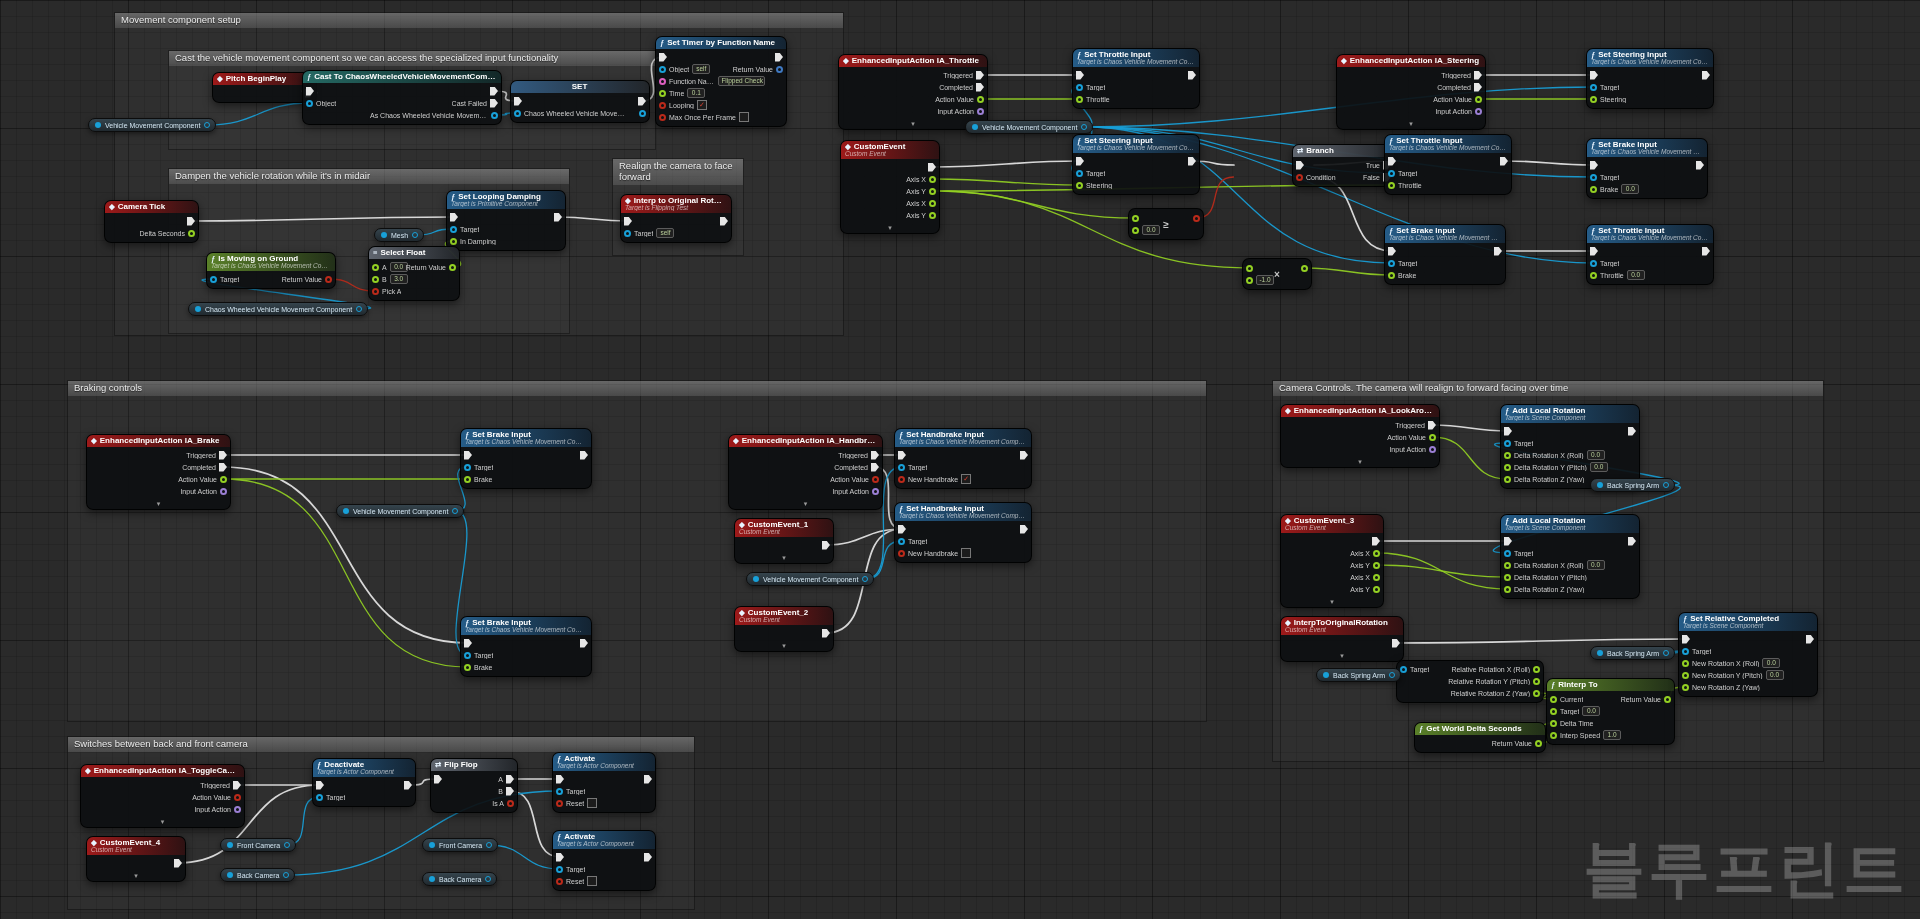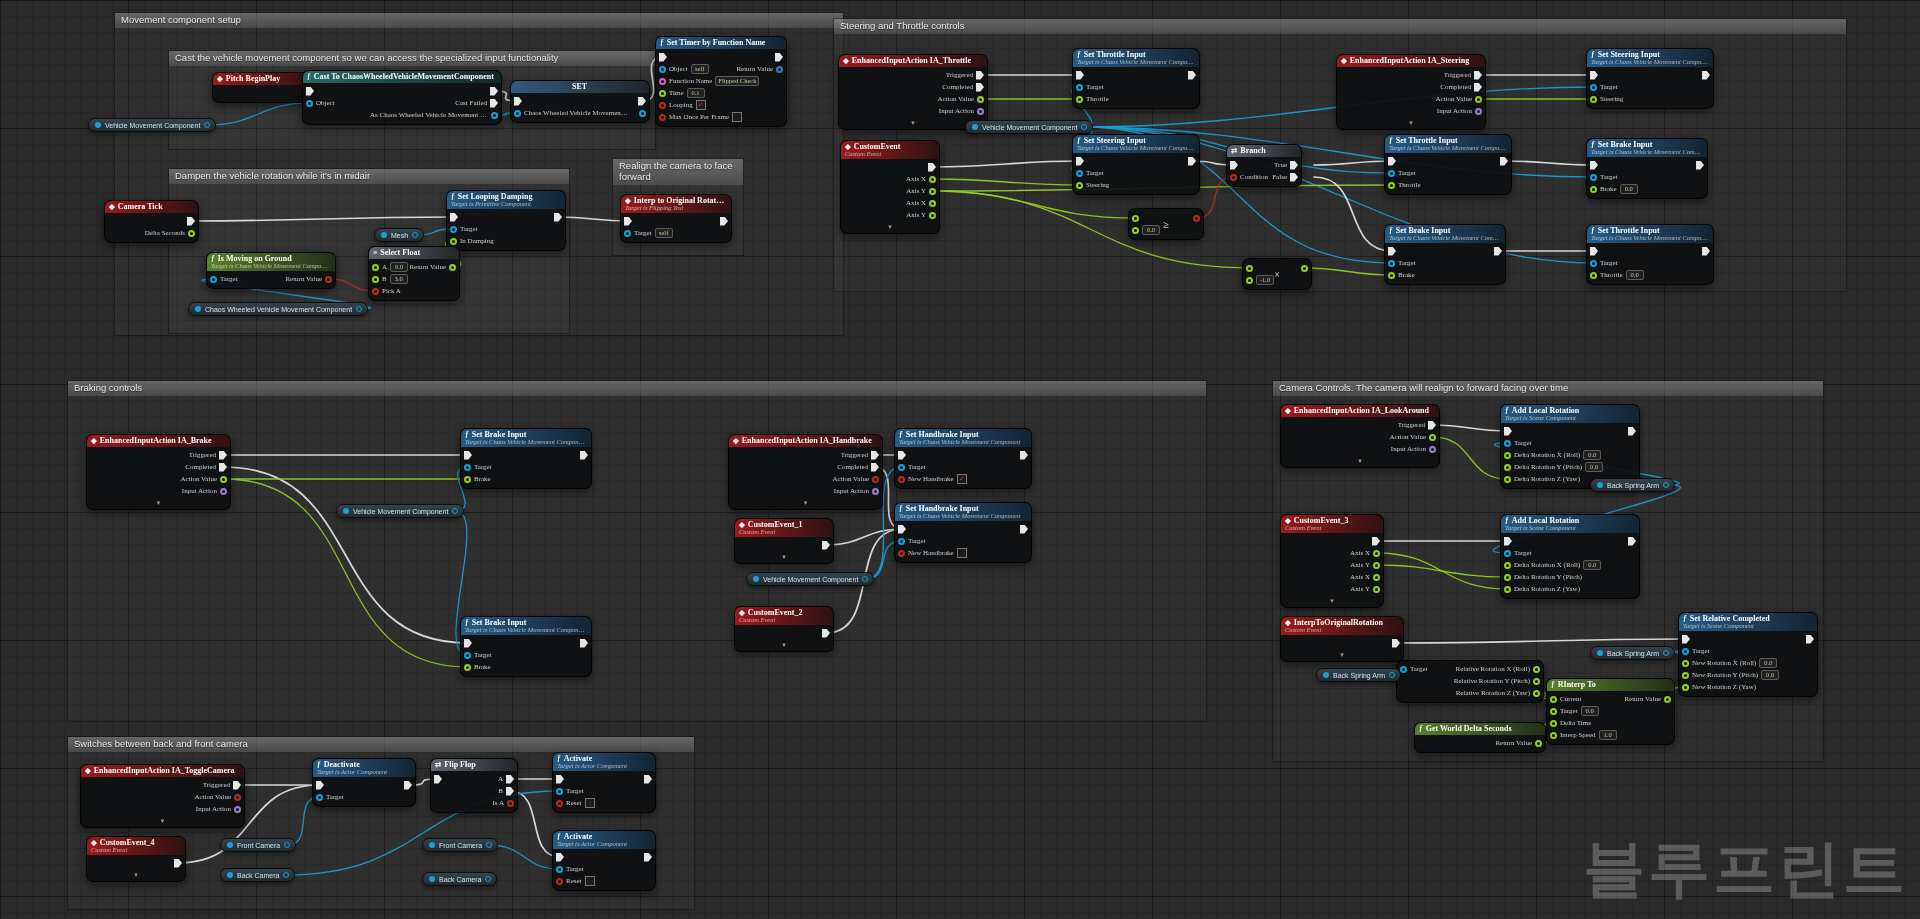--- a/index.html
+++ b/index.html
@@ -8,21 +8,21 @@
       linear-gradient(to right, rgba(0,0,0,.30) 1px, transparent 1px),
       linear-gradient(to bottom, rgba(0,0,0,.30) 1px, transparent 1px),
       linear-gradient(to right, rgba(0,0,0,.12) 1px, transparent 1px),
       linear-gradient(to bottom, rgba(0,0,0,.12) 1px, transparent 1px);
     background-size:128px 128px,128px 128px,16px 16px,16px 16px;
     font-family:"Liberation Sans", sans-serif;}
   .comment{position:absolute;z-index:1;background:rgba(140,140,140,0.055);border:1px solid rgba(0,0,0,0.4);}
   .chead{padding:2px 6px;font-size:9.5px;line-height:1.15;color:#ececec;
     background:linear-gradient(rgba(158,158,158,0.50), rgba(110,110,110,0.42));text-shadow:0 1px 1px rgba(0,0,0,.6);}
   .node{position:absolute;z-index:3;border-radius:7px;background:rgba(13,15,17,0.92);
-    border:1px solid rgba(0,0,0,0.85);box-shadow:0 3px 8px rgba(0,0,0,0.5);color:#d8d8d8;box-sizing:border-box;font-family:Liberation Serif, serif;}
+    border:1px solid rgba(0,0,0,0.85);box-shadow:0 3px 8px rgba(0,0,0,0.5);color:#d8d8d8;box-sizing:border-box;}
   .nhead{border-radius:6px 6px 0 0;padding:1px 5px 2px 4px;}
   .nhead .t{font-size:8px;font-weight:bold;color:#fff;white-space:nowrap;overflow:hidden;text-overflow:ellipsis;display:block;}
   .nhead .s{font-size:6.5px;font-style:italic;color:rgba(255,255,255,0.62);display:block;margin-top:-1px;white-space:nowrap;overflow:hidden;text-overflow:ellipsis;}
   .nhead .ic{font-size:7.5px;margin-right:3px;color:#e8f4ff;}
   .h-event{background:linear-gradient(to right, rgba(165,26,26,0.95), rgba(84,18,18,0.45));}
   .h-call{background:linear-gradient(to right, rgba(38,96,142,0.95), rgba(25,58,88,0.45));}
   .h-cast{background:linear-gradient(to right, rgba(38,110,104,0.95), rgba(22,66,64,0.45));}
   .h-pure{background:linear-gradient(to right, rgba(94,134,42,0.95), rgba(56,84,30,0.45));}
   .h-macro{background:linear-gradient(to right, rgba(100,106,116,0.95), rgba(58,63,70,0.45));}
   .h-set{background:linear-gradient(to right, rgba(52,94,134,0.95), rgba(62,67,74,0.40));text-align:center;}
@@ -57,23 +57,20 @@
     </div>
     <div class="comment" style="left: 168px; top: 50px; width: 486px; height: 98px;">
       <div class="chead">Cast the vehicle movement component so we can access the specialized input functionality</div>
     </div>
     <div class="comment" style="left: 168px; top: 168px; width: 400px; height: 164px;">
       <div class="chead">Dampen the vehicle rotation while it's in midair</div>
     </div>
     <div class="comment" style="left: 612px; top: 158px; width: 130px; height: 96px;">
       <div class="chead">Realign the camera to face forward</div>
     </div>
-    <div class="comment" style="left: 833px; top: 18px; width: 1012px; height: 272px;">
-      <div class="chead">Steering and Throttle controls</div>
-    </div>
     <div class="comment" style="left: 67px; top: 380px; width: 1138px; height: 340px;">
       <div class="chead">Braking controls</div>
     </div>
     <div class="comment" style="left: 1272px; top: 380px; width: 550px; height: 380px;">
       <div class="chead">Camera Controls. The camera will realign to forward facing over time</div>
     </div>
     <div class="comment" style="left: 67px; top: 736px; width: 626px; height: 172px;">
       <div class="chead">Switches between back and front camera</div>
     </div>
     <div class="node" style="left: 212px; top: 72px; width: 105px;">
@@ -459,21 +456,21 @@
             <span class="plabel">Steering</span>
           </div>
         </div>
         <div class="col out">
           <div class="prow">
             <span class="pin exec" id="pin-set_steering_2-o-0"></span>
           </div>
         </div>
       </div>
     </div>
-    <div class="node" style="left: 1226px; top: 144px; width: 76px;">
+    <div class="node" style="left: 1292px; top: 144px; width: 103px;">
       <div class="nhead h-macro">
         <span class="t"><span class="ic">⇄</span><span>Branch</span></span>
       </div>
       <div class="nbody">
         <div class="col in">
           <div class="prow">
             <span class="pin exec" id="pin-branch-i-0"></span>
           </div>
           <div class="prow">
             <span class="pin dot" id="pin-branch-i-1" style="border-color: rgb(187, 42, 26);"></span>

